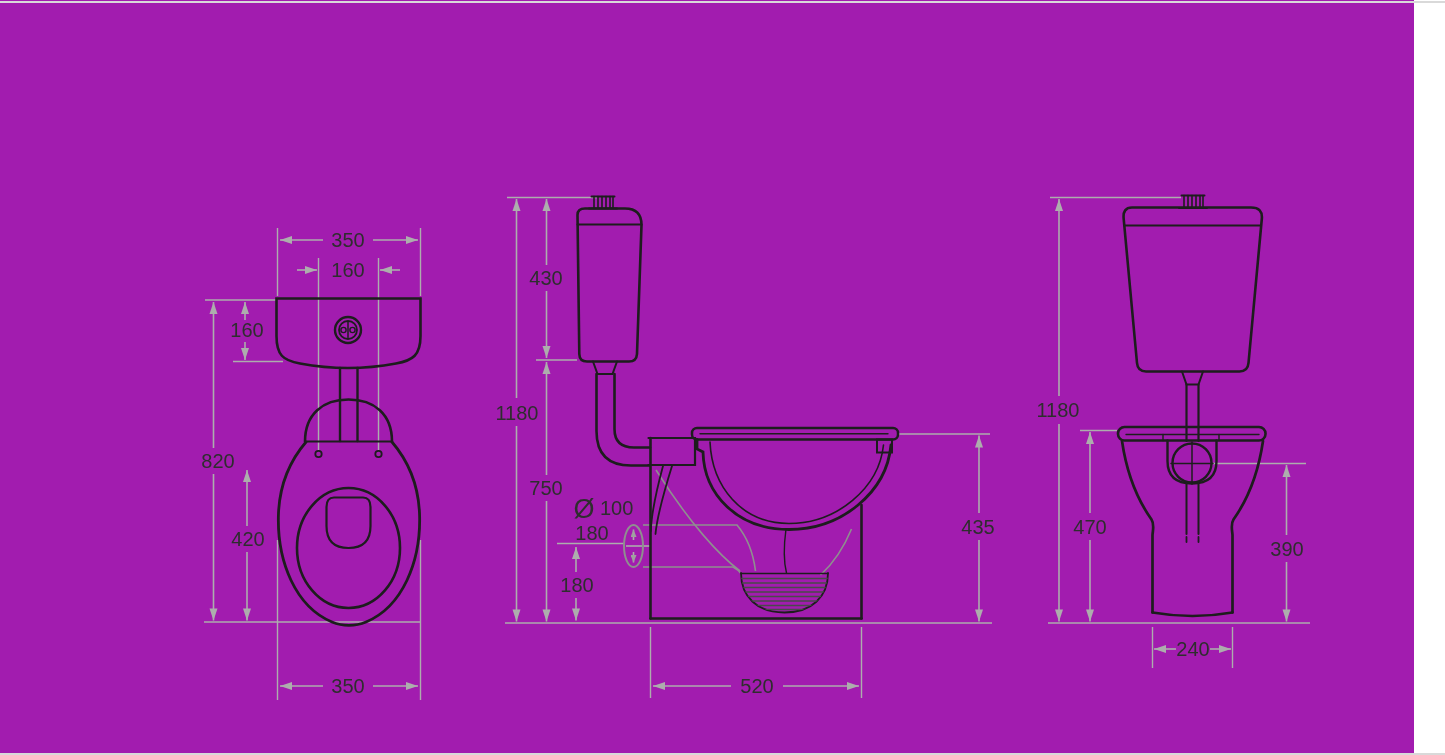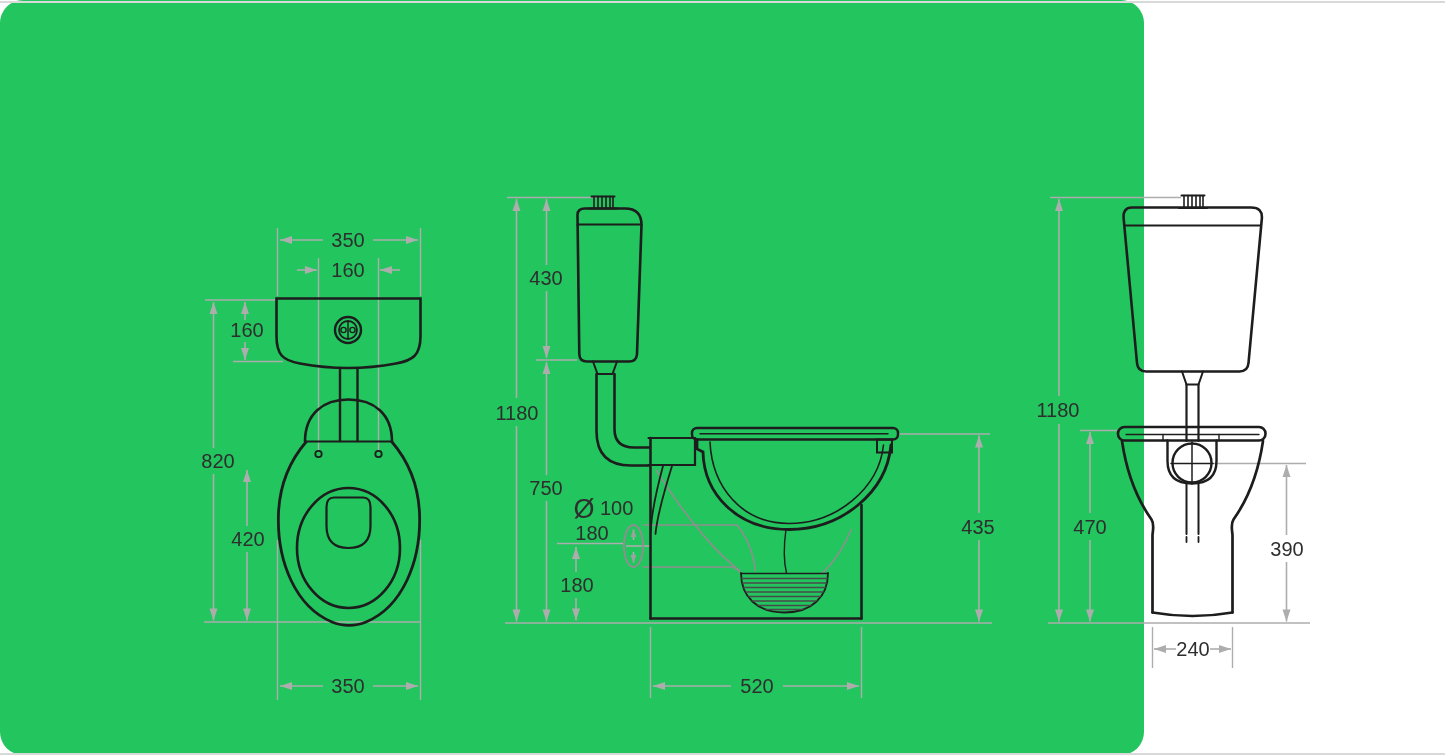--- a/index.html
+++ b/index.html
@@ -1,17 +1,17 @@
 <!DOCTYPE html>
 <html><head>
 <meta charset="utf-8">
 <style>
   html,body{margin:0;padding:0;background:#ffffff;}
   body{width:1445px;height:755px;overflow:hidden;}
-  .canvas{position:relative;width:1144px;height:755px;background:#22c55e;border-radius:23px;}
+  .canvas{position:relative;width:1414px;height:755px;background:#a21caf;}
   svg{display:block;}
   text{font-family:"Liberation Sans","DejaVu Sans",sans-serif;fill:#2e2e2e;}
   .dimtxt{font-size:20px;}
   .diatxt{font-size:27px;}
   .dim{stroke:#adadad;stroke-width:1.6;fill:none;}
   .ext{stroke:#adadad;stroke-width:1.4;fill:none;}
   .blk{stroke:#1d1d1d;fill:none;stroke-linecap:round;}
   .hid{stroke:#8f8f8f;fill:none;}
   .hatch{stroke:#4a4a4a;stroke-width:1.3;fill:none;}
   .edge{stroke:#d9d9d9;stroke-width:2;}

